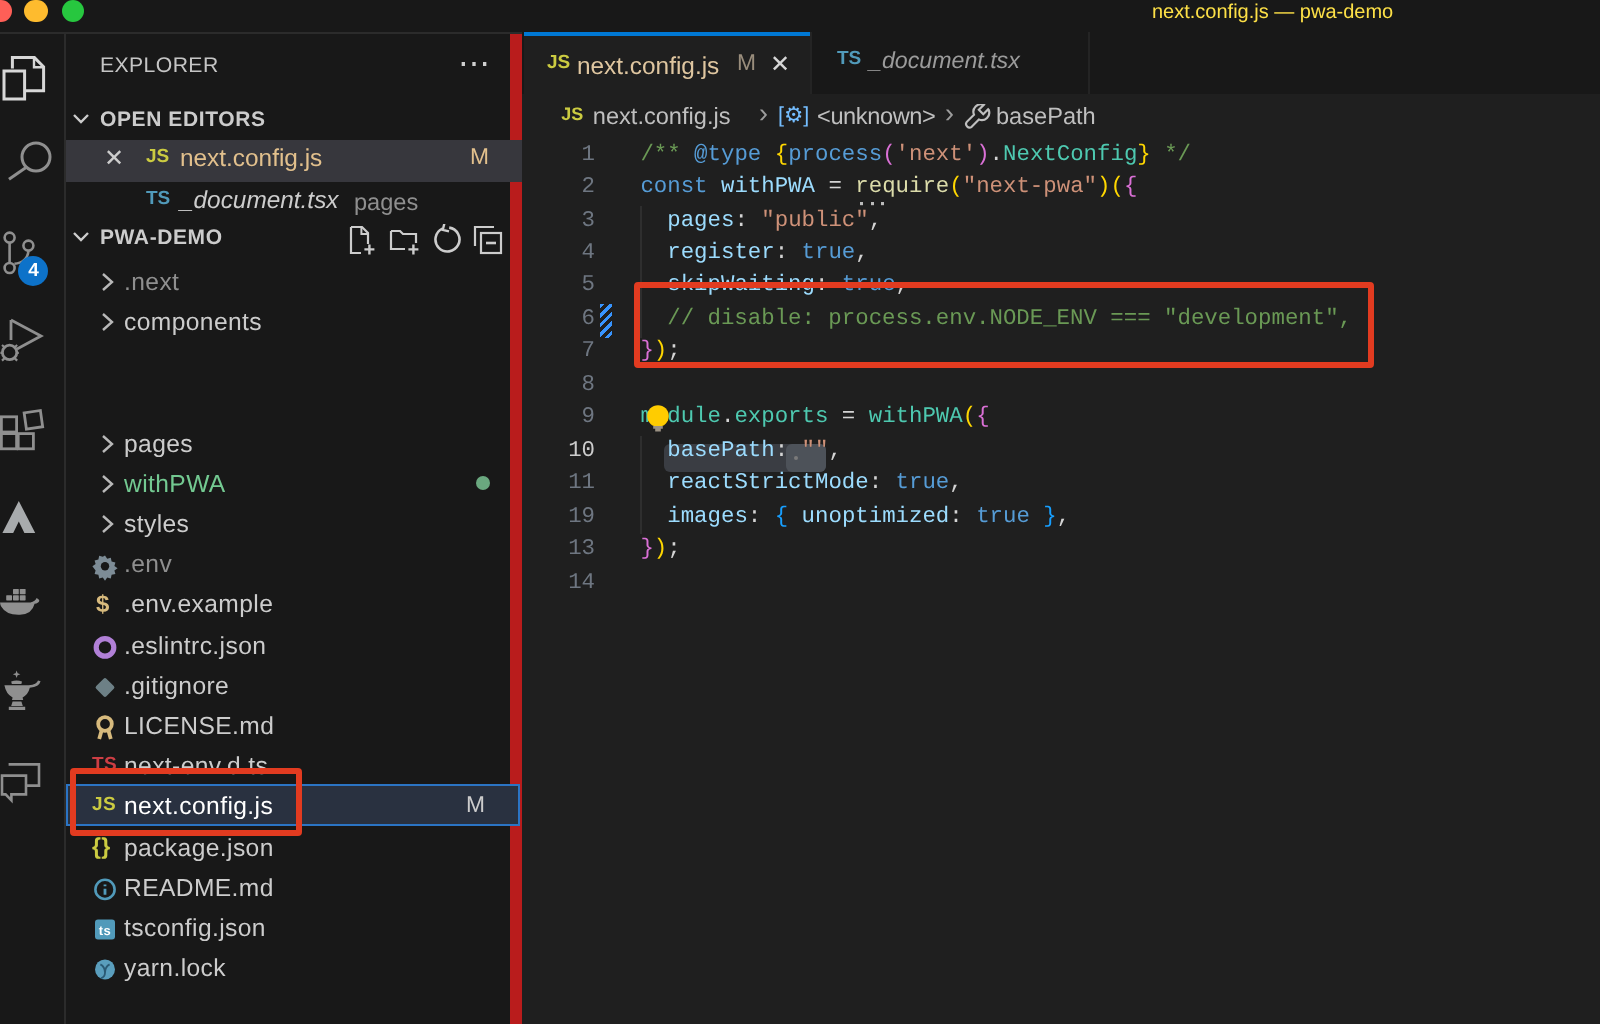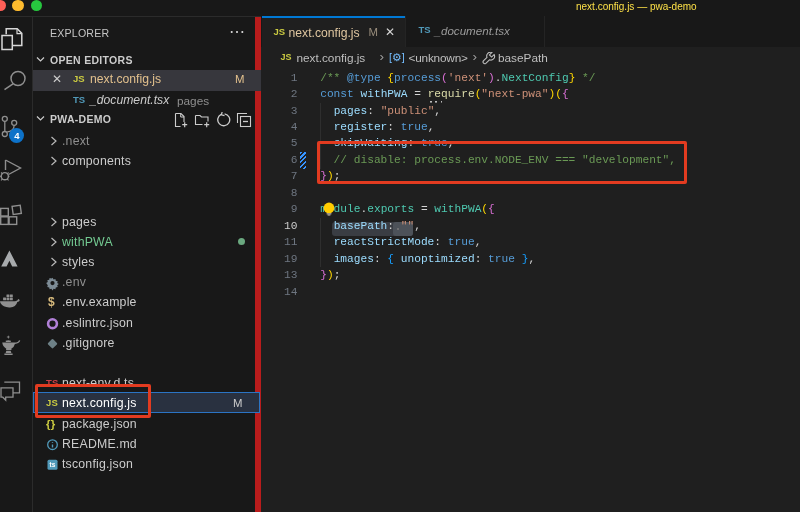--- a/index.html
+++ b/index.html
@@ -225,20 +225,29 @@
         <span class="tname">.eslintrc.json</span>
       </div>
   <div class="trow" style="top:202px">
         <span class="ficon">
           <svg width="13" height="21" viewBox="0 0 13 21">
             <rect x="2.9" y="7.1" width="7.2" height="7.2" rx="1" transform="rotate(45 6.5 10.7)" fill="#6d8086"></rect>
           </svg>
         </span>
         <span class="tname">.gitignore</span>
       </div>
+  <div class="trow" style="top:222.2px">
+        <span class="ficon">
+          <svg width="13" height="21" viewBox="0 0 13 21">
+            <circle cx="6.5" cy="9" r="3.4" fill="none" stroke="#d7ba7d" stroke-width="1.9"></circle>
+            <path d="M5 11.5 L3.6 16.5 M8 11.5 L9.4 16.5" stroke="#d7ba7d" stroke-width="1.9"></path>
+          </svg>
+        </span>
+        <span class="tname">LICENSE.md</span>
+      </div>
   <div class="trow" style="top:242.4px">
         <span class="ficon" style="left:13px;font-size:9.5px;font-weight:bold;color:#cc3e44;line-height:20.3px">TS</span>
         <span class="tname">next-env.d.ts</span>
       </div>
   <div class="a" style="left:0;top:261.4px;width:227px;height:21.2px;background:#293140;border:1px solid #2b74c4"></div>
   <div class="trow" style="top:262.6px">
         <span class="ficon" style="left:13px;font-size:9.5px;font-weight:bold;color:#cbcb41;line-height:20.3px">JS</span>
         <span class="tname" style="color:#ffffff">next.config.js</span>
         <span class="a" style="left:200px;top:0;font-size:11.4px;color:#cccccc">M</span>
       </div>
@@ -256,20 +265,29 @@
         <span class="tname">README.md</span>
       </div>
   <div class="trow" style="top:323.2px">
         <span class="ficon">
           <svg width="13" height="21" viewBox="0 0 13 21">
             <rect x="1.5" y="5.7" width="10" height="10" rx="1.5" fill="#519aba"></rect>
             <text x="6.5" y="13.4" font-size="6.5" font-weight="bold" fill="#ffffff" text-anchor="middle" font-family="Liberation Sans">ts</text>
           </svg>
         </span>
         <span class="tname">tsconfig.json</span>
+      </div>
+  <div class="trow" style="top:343.4px">
+        <span class="ficon">
+          <svg width="13" height="21" viewBox="0 0 13 21">
+            <circle cx="6.5" cy="10.7" r="5" fill="#5a9ebd"></circle>
+            <path d="M4.2 8.2 q2.3 1.2 2.3 4.2 q0 2 -2 2.8 M8.8 8.2 q-2.3 1.2 -2.3 4.2" stroke="#2b5a74" stroke-width=".9" fill="none"></path>
+          </svg>
+        </span>
+        <span class="tname">yarn.lock</span>
       </div>
  </div>
 </div>
 
 <div class="a" id="editor">
  <div class="a" id="tabbar">
   <div class="a" style="left:1px;top:0;width:142.5px;height:31px;background:#1f1f1f;border-top:2px solid #0078d4">
     <div class="a" style="left:11.5px;top:8px;font-size:9.5px;font-weight:bold;color:#cbcb41">JS</div>
     <div class="a" style="left:26.5px;top:7.6px;font-size:12.2px;color:#dfc6a0">next.config.js</div>
     <div class="a" style="left:106.5px;top:8px;font-size:11.4px;color:#998d7c">M</div>

